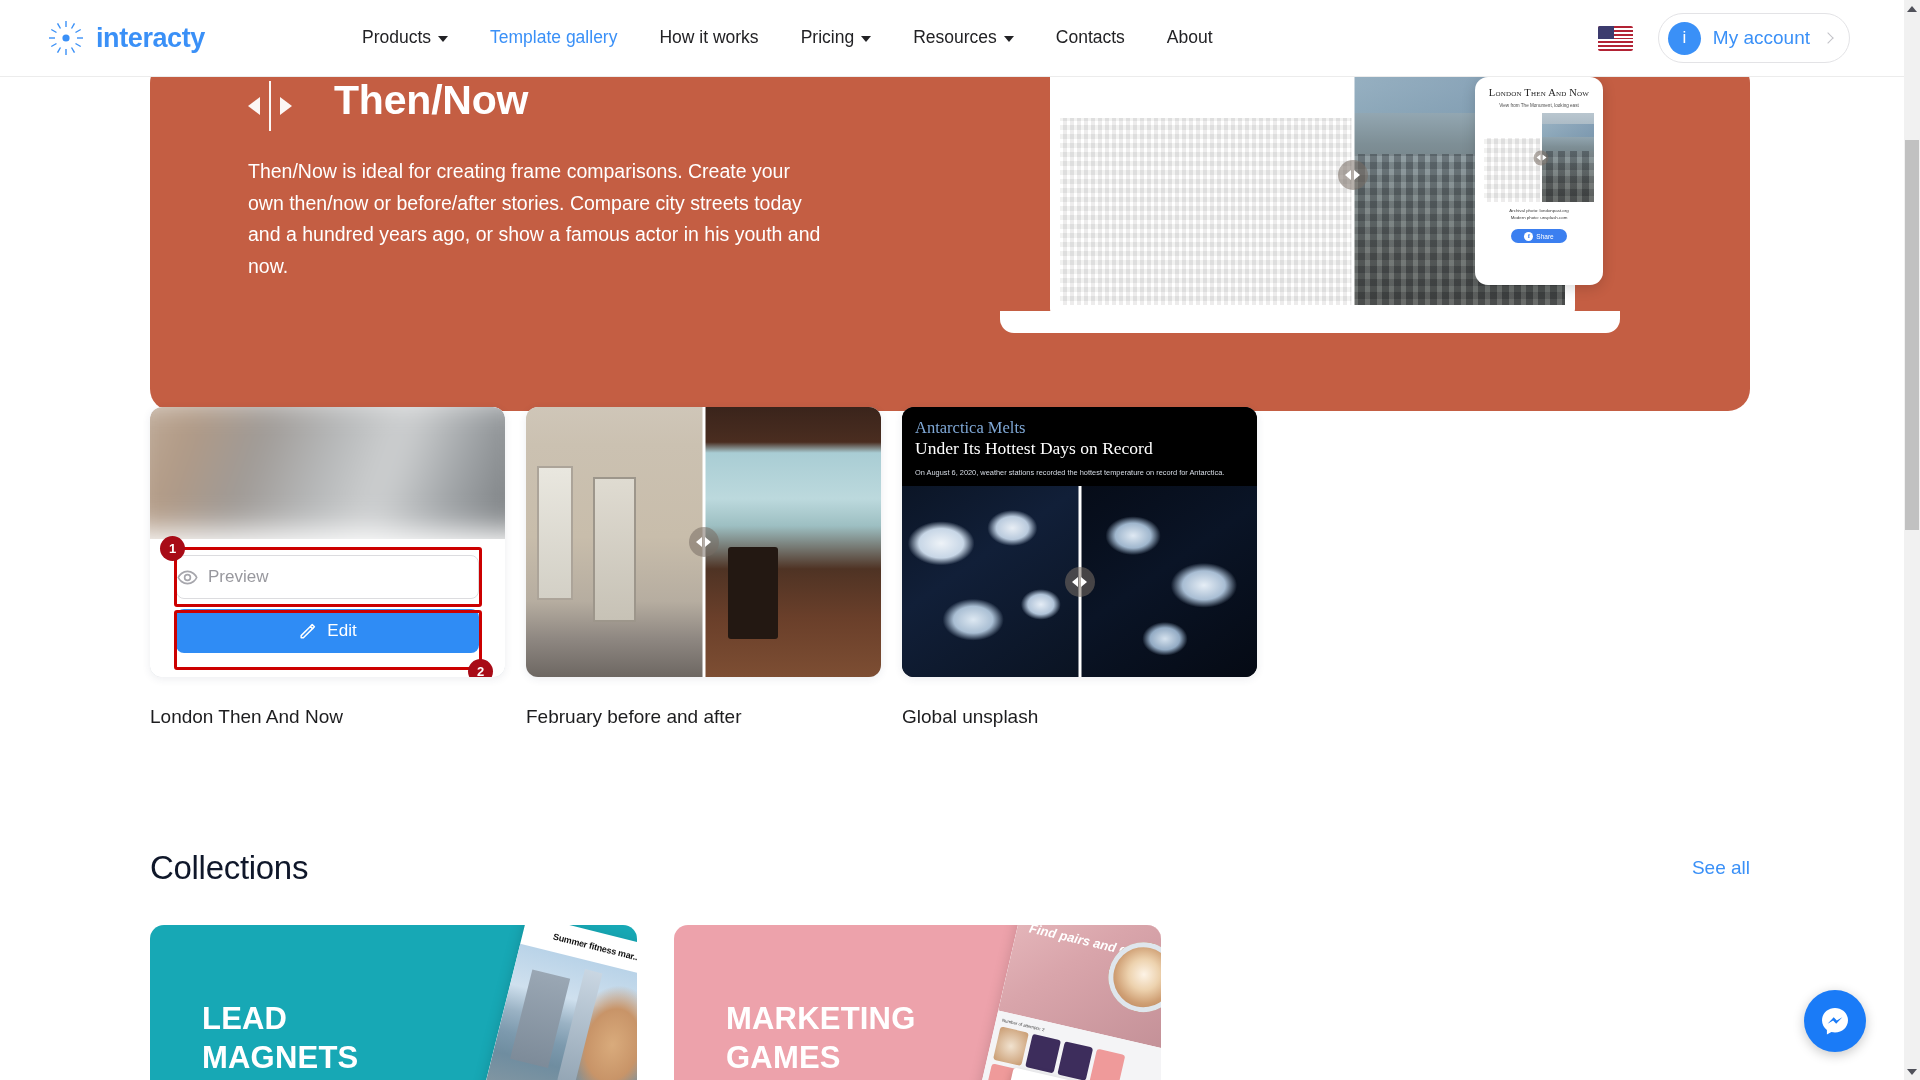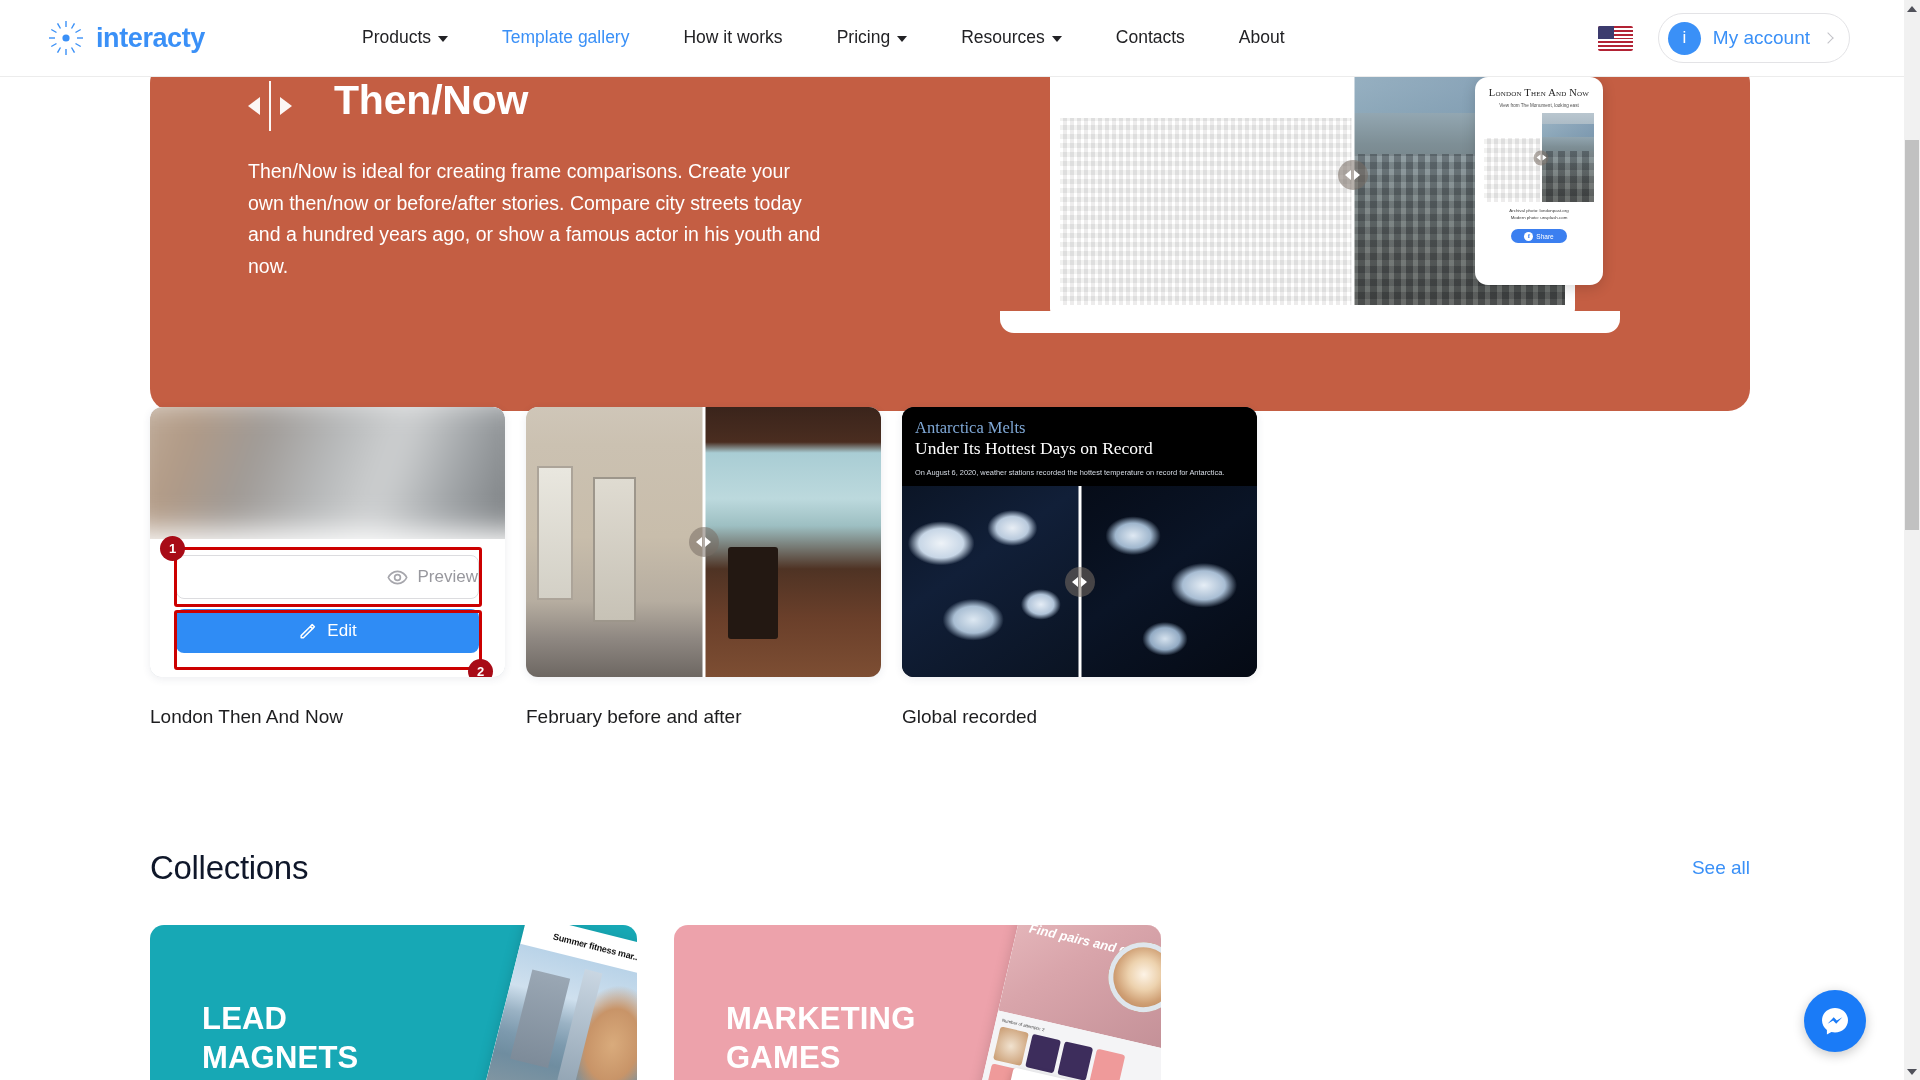--- a/index.html
+++ b/index.html
@@ -40,21 +40,21 @@
     font-size: 27px;
     font-weight: 700;
     color: #3a90f7;
     letter-spacing: -0.4px;
     line-height: 1;
   }
   .nav-links {
     display: flex;
     align-items: flex-start;
     margin-left: 136px;
-    gap: 12px;
+    gap: 0px;
   }
   .nav-item {
     display: flex;
     align-items: center;
     gap: 7px;
     font-size: 17.5px;
     color: #222225;
     padding: 0 21px;
     cursor: pointer;
     white-space: nowrap;
@@ -428,21 +428,21 @@
     gap: 10px;
     background: #fff;
   }
   .btn-preview {
     height: 44px;
     border: 1px solid #dcdcdf;
     border-radius: 8px;
     background: #fff;
     display: flex;
     align-items: center;
-    justify-content: flex-end;
+    justify-content: flex-start;
     gap: 10px;
     font-size: 17px;
     color: #98989e;
     cursor: pointer;
   }
   .btn-edit {
     height: 44px;
     border: none;
     border-radius: 8px;
     background: #2f8cf5;
@@ -960,21 +960,21 @@
             <div class="compare-line" style="left:50%"></div>
             <div class="compare-handle" style="left:50%">
               <div class="handle-circle">
                 <i class="tl"></i>
                 <i class="tr"></i>
               </div>
             </div>
           </div>
         </div>
       </div>
-      <div class="card-title">Global recorded</div>
+      <div class="card-title">Global unsplash</div>
     </div>
   </section>
 
   <div class="collections-head">
     <h2 class="collections-title">Collections</h2>
     <span class="see-all">See all</span>
   </div>
 
   <section class="collections-row">
 

